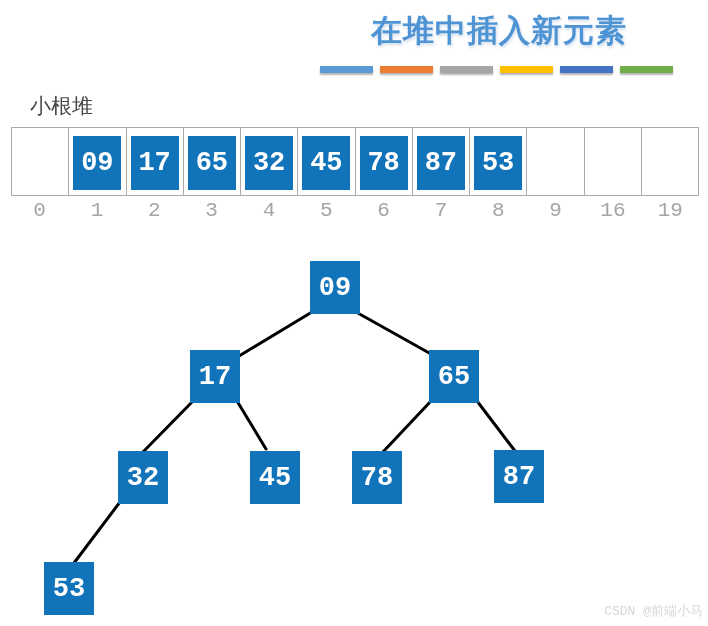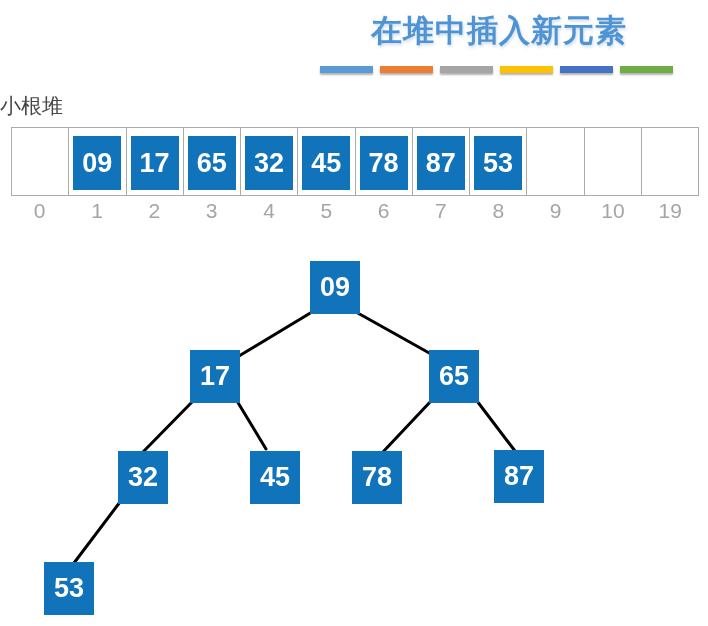--- a/index.html
+++ b/index.html
@@ -2,21 +2,21 @@
 <html><head>
 <meta charset="utf-8">
 <style>
   html, body { margin: 0; padding: 0; background: #ffffff; }
   .stage {
     position: relative;
     width: 708px;
     height: 626px;
     background: #ffffff;
     overflow: hidden;
-    font-family: Liberation Sans, sans-serif;
+    font-family: Liberation Mono, monospace;
   }
 
   
   .title {
     position: absolute;
     left: 290px; top: 10px; width: 418px;
     text-align: center;
     font-size: 31px;
     font-weight: bold;
     letter-spacing: 1px;
@@ -32,21 +32,21 @@
     gap: 7px;
   }
   .dash {
     width: 53px; height: 7px;
     box-shadow: 0 2px 2px rgba(0,0,0,0.3);
   }
 
   
   .heap-label {
     position: absolute;
-    left: 0; top: 92px;
+    left: 30px; top: 92px;
     font-size: 21px;
     color: #474747;
   }
 
   
   .array {
     position: absolute;
     left: 11px; top: 127px;
     width: 688px; height: 69px;
     display: flex;
@@ -175,21 +175,21 @@
     <span class="idx">0</span>
     <span class="idx">1</span>
     <span class="idx">2</span>
     <span class="idx">3</span>
     <span class="idx">4</span>
     <span class="idx">5</span>
     <span class="idx">6</span>
     <span class="idx">7</span>
     <span class="idx">8</span>
     <span class="idx">9</span>
-    <span class="idx">10</span>
+    <span class="idx">16</span>
     <span class="idx">19</span>
   </div>
 
   <svg class="edges-svg" viewBox="0 0 708 626" xmlns="http://www.w3.org/2000/svg">
     <line x1="312" y1="312" x2="239" y2="356" stroke="#000000" stroke-width="3" stroke-linecap="round"></line>
     <line x1="356" y1="312" x2="431" y2="354" stroke="#000000" stroke-width="3" stroke-linecap="round"></line>
     <line x1="193" y1="401" x2="143" y2="452" stroke="#000000" stroke-width="3" stroke-linecap="round"></line>
     <line x1="237" y1="401" x2="266" y2="449" stroke="#000000" stroke-width="3" stroke-linecap="round"></line>
     <line x1="431" y1="401" x2="382" y2="453" stroke="#000000" stroke-width="3" stroke-linecap="round"></line>
     <line x1="477" y1="401" x2="515" y2="451" stroke="#000000" stroke-width="3" stroke-linecap="round"></line>
@@ -198,14 +198,15 @@
 
   <div class="node n-09" style="background-color: rgb(17, 115, 185);">09</div>
   <div class="node n-17" style="background-color: rgb(17, 115, 185);">17</div>
   <div class="node n-65" style="background-color: rgb(17, 115, 185);">65</div>
   <div class="node n-32" style="background-color: rgb(17, 115, 185);">32</div>
   <div class="node n-45" style="background-color: rgb(17, 115, 185);">45</div>
   <div class="node n-78" style="background-color: rgb(17, 115, 185);">78</div>
   <div class="node n-87" style="background-color: rgb(17, 115, 185);">87</div>
   <div class="node n-53" style="background-color: rgb(17, 115, 185);">53</div>
 
+  <div class="watermark">CSDN @前端小马</div>
 
 </div>
 
 </body></html>

